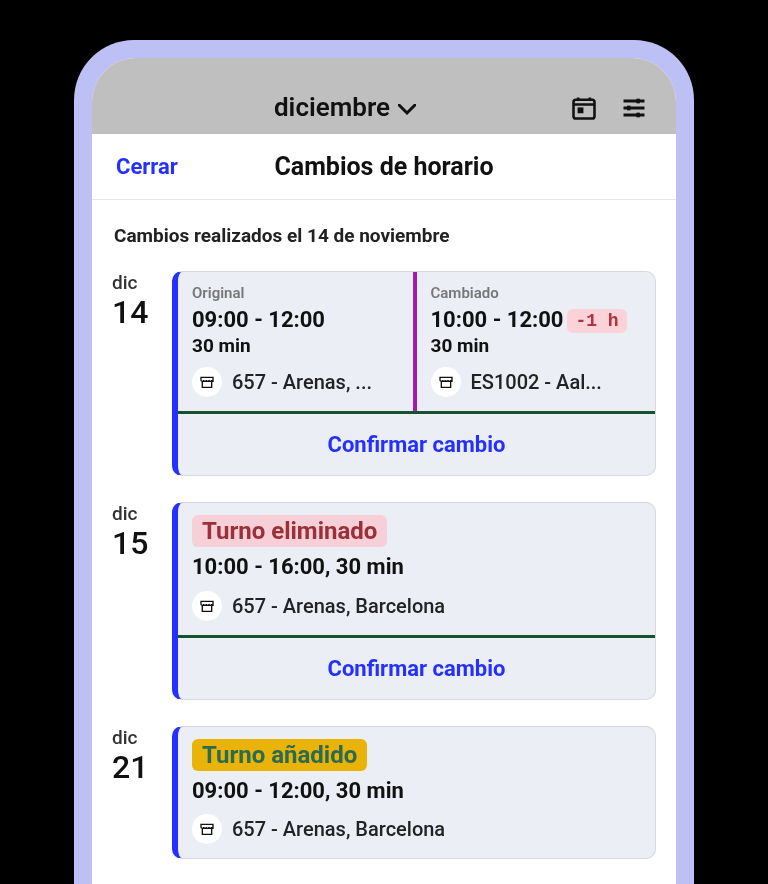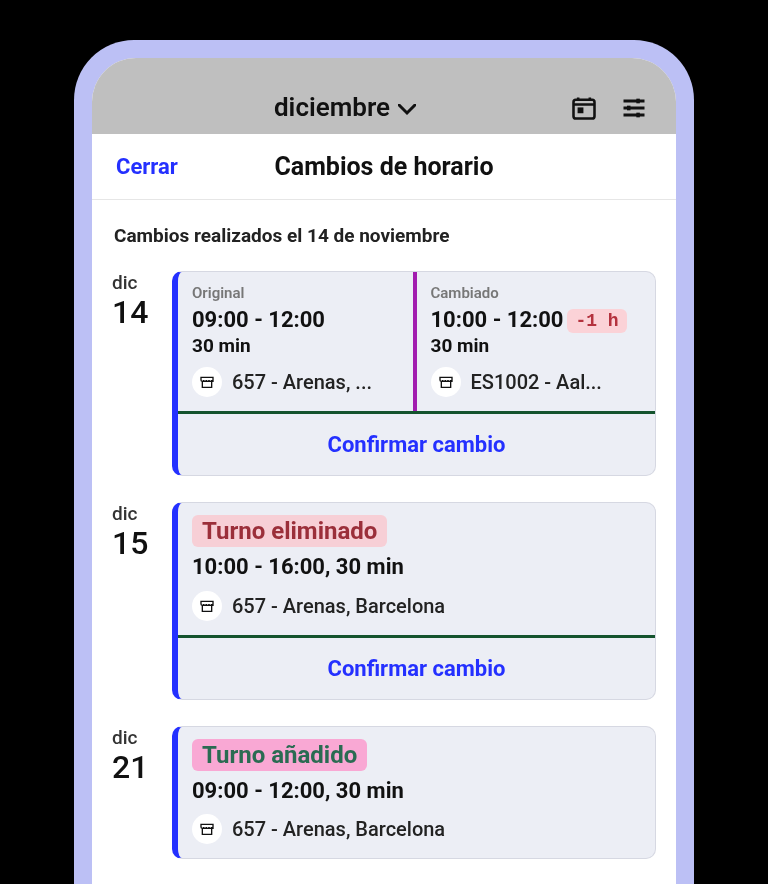--- a/index.html
+++ b/index.html
@@ -166,21 +166,21 @@
       border-radius: 6px;
       font-size: 24px;
       font-weight: 700;
       margin-bottom: 6px;
     }
     .tag-red {
       background: #f7cfd6;
       color: #9b2f3a;
     }
     .tag-green {
-      background: #f9a8d4;
+      background: #eab308;
       color: #2a6b52;
     }
     .loc-row {
       display: flex;
       align-items: center;
       gap: 10px;
       margin-top: 10px;
     }
     .store-icon-wrap {
       width: 30px;

